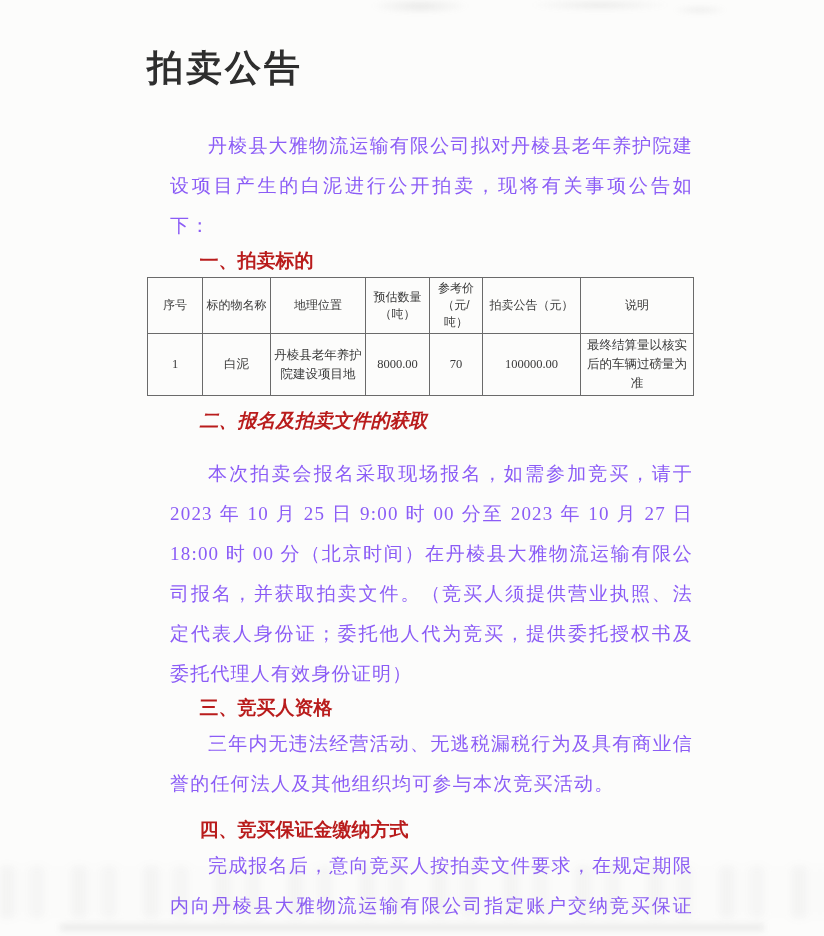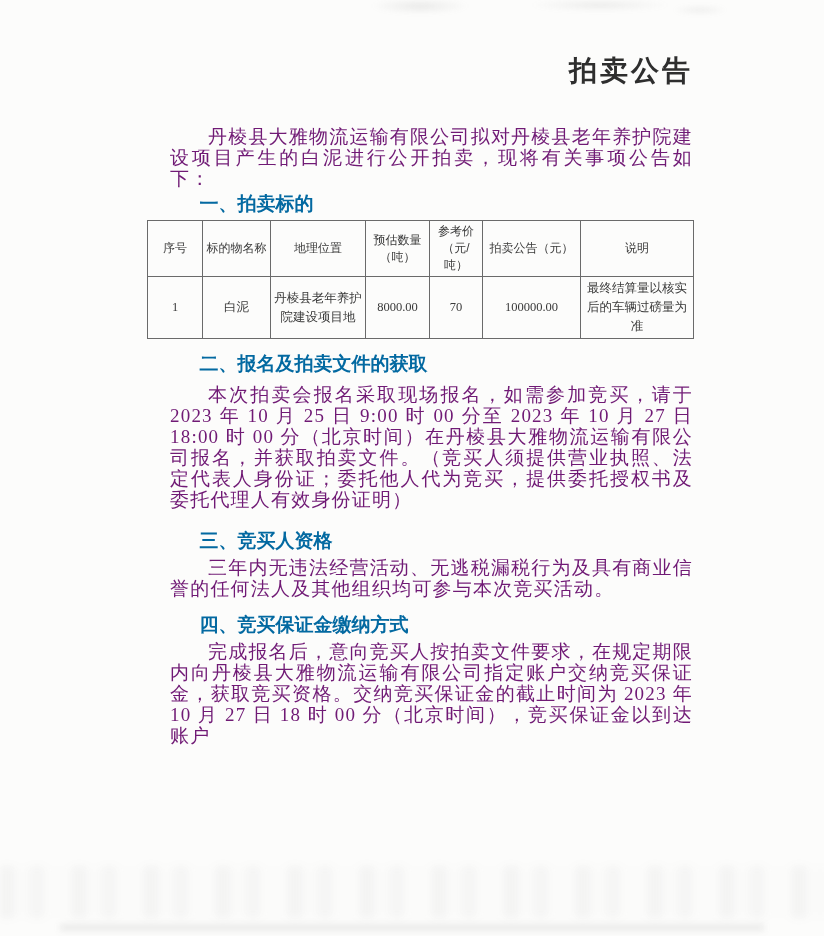--- a/index.html
+++ b/index.html
@@ -23,42 +23,42 @@
     background:repeating-linear-gradient(90deg,
       rgba(110,110,110,0.11) 0 14px, rgba(110,110,110,0.02) 14px 30px,
       rgba(110,110,110,0.09) 30px 44px, rgba(110,110,110,0.01) 44px 72px);
     filter:blur(4px); opacity:.55;
   }
   .artifact-bottom-line {
     position:absolute; top:924px; left:60px; width:704px; height:7px;
     background:rgba(90,90,90,0.10); filter:blur(3px);
   }
   .doc-title {
-    position:absolute; top:52px; left:147px; width:546px;
-    margin:0; text-align:right;
-    font-size:28px; font-weight:700; letter-spacing:3px; color:#2e2e2e;
+    position:absolute; top:44px; left:147px; width:546px;
+    margin:0; text-align:left;
+    font-size:36px; font-weight:700; letter-spacing:3px; color:#2e2e2e;
   }
   .content {
     position:absolute; left:147px; top:126px; width:546px;
   }
   .content p {
     margin:0 0 0 23px; width:523px;
-    font-size:19px; line-height:21px;
+    font-size:19px; line-height:40px;
     text-align:justify; text-justify:inter-ideograph;
-    letter-spacing:1.2px; color:#701a75;
+    letter-spacing:1.2px; color:#8b5cf6;
   }
   .indent { text-indent:2em; }
   .sec-heading {
     margin:0 0 0 23px; padding:0; text-indent:1.55em;
     font-family:"Liberation Sans","DejaVu Sans",sans-serif;
-    font-size:19px; line-height:26px; font-weight:700; color:#0369a1;
+    font-size:19px; line-height:26px; font-weight:700; color:#b91c1c;
   }
   .sec-heading.h1x { margin-top:2px; }
-  .sec-heading.h2x { margin-top:12px; margin-bottom:7px; }
-  .sec-heading.h3x { margin-top:18px; margin-bottom:3px; }
+  .sec-heading.h2x { margin-top:12px; margin-bottom:20px;font-style:italic; }
+  .sec-heading.h3x { margin-top:1px; margin-bottom:3px; }
   .sec-heading.h4x { margin-top:13px; margin-bottom:3px; }
   table.lots {
     margin-top:3px;
     width:546px; table-layout:fixed; border-collapse:collapse;
     font-family:"Liberation Sans","DejaVu Sans",sans-serif;
     color:#3a3a3a;
   }
   table.lots th, table.lots td {
     border:1px solid #6a6a6a; text-align:center; vertical-align:middle;
     padding:2px 3px; overflow:hidden;

